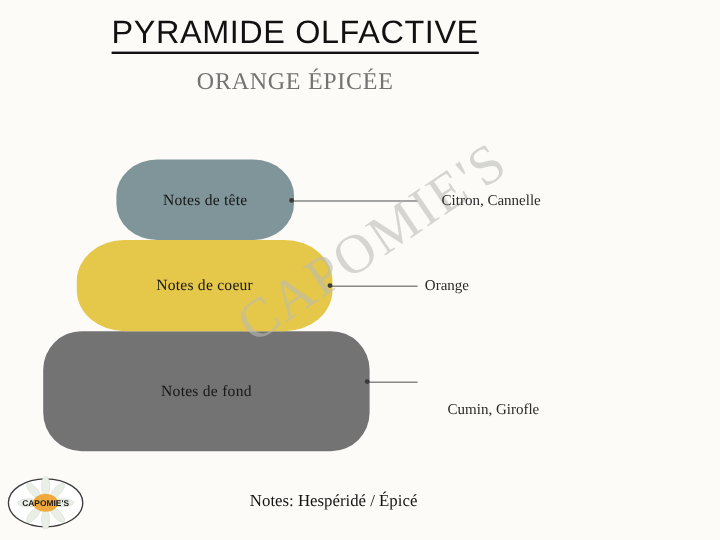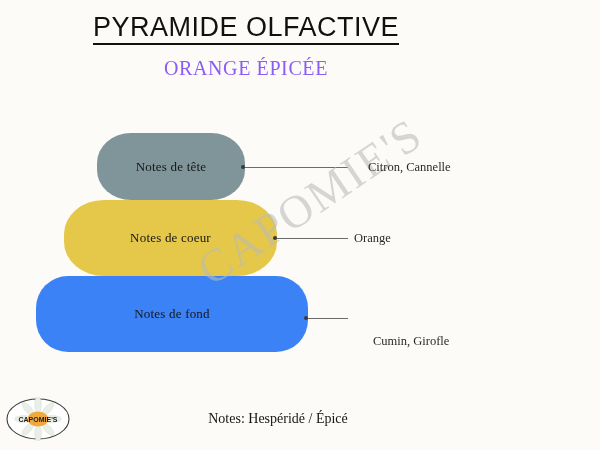--- a/index.html
+++ b/index.html
@@ -39,21 +39,21 @@
     padding-bottom: 1px;
   }
   #subtitle {
     position: absolute;
     left: 0;
     top: 57px;
     width: 492px;
     text-align: center;
     font-size: 20px;
     letter-spacing: 0.6px;
-    color: #8b5cf6;
+    color: #737373;
     font-family: "Liberation Serif", serif;
   }
 
   
   #watermark {
     position: absolute;
     left: 150px;
     top: 175px;
     width: 320px;
     text-align: center;
@@ -100,22 +100,22 @@
     width: 213px;
     height: 76px;
     background: #e5c74a;
     border-radius: 40px / 34px;
     z-index: 4;
   }
   #block-bot {
     left: 36px;
     top: 276px;
     width: 272px;
-    height: 76px;
-    background: #3b82f6;
+    height: 100px;
+    background: #737373;
     border-radius: 32px / 32px;
     z-index: 3;
   }
 
   
   .connector {
     position: absolute;
     height: 1px;
     background: #6b6b6b;
     z-index: 5;

